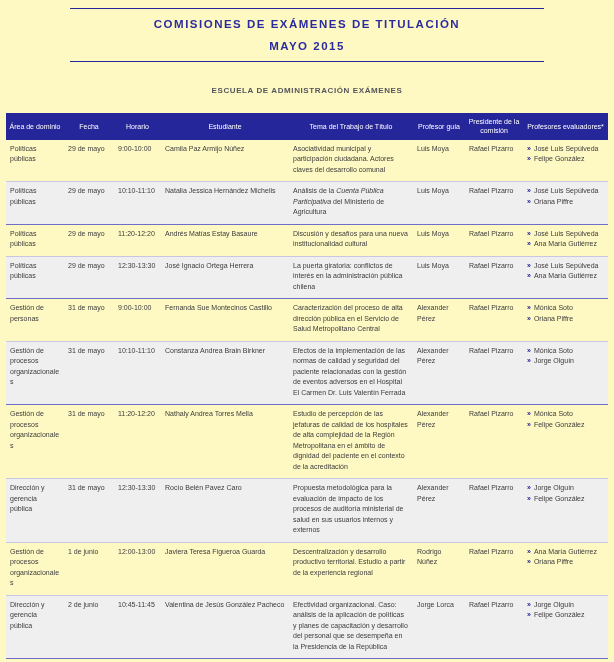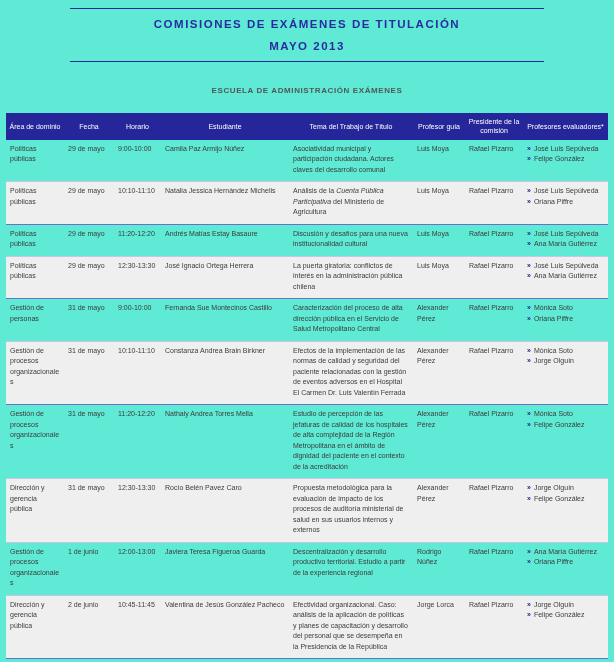--- a/index.html
+++ b/index.html
@@ -1,19 +1,19 @@
 <!DOCTYPE html>
 <html><head>
 <meta charset="utf-8">
 <style>
   html,body{margin:0;padding:0;background:#fff;}
   .sheet{
     position:relative;
     width:614px;height:662px;
-    background:#5eead4;
+    background:#fef9c3;
     font-family:"Liberation Sans","DejaVu Sans",sans-serif;
     color:#3b3b3b;
     overflow:hidden;
     box-sizing:border-box;
   }
   .title-block{padding-top:8px;}
   .rule{
     border:none;border-top:1px solid #26269b;
     margin:0 70px;
   }
@@ -75,21 +75,21 @@
   .eval-bullet{color:#26269b;margin-right:3px;font-weight:bold;}
   .tema-italic{font-style:italic;}
 </style>
 </head>
 <body>
 
 <div class="sheet">
   <div class="title-block">
     <hr class="rule">
     <h1 class="doc-title">COMISIONES DE EXÁMENES DE TITULACIÓN</h1>
-    <h2 class="doc-subtitle">MAYO 2013</h2>
+    <h2 class="doc-subtitle">MAYO 2015</h2>
     <hr class="rule">
     <div class="school">ESCUELA DE ADMINISTRACIÓN EXÁMENES</div>
   </div>
 
   <table class="commissions">
     <colgroup>
       <col style="width:58px">
       <col style="width:50px">
       <col style="width:47px">
       <col style="width:128px">

